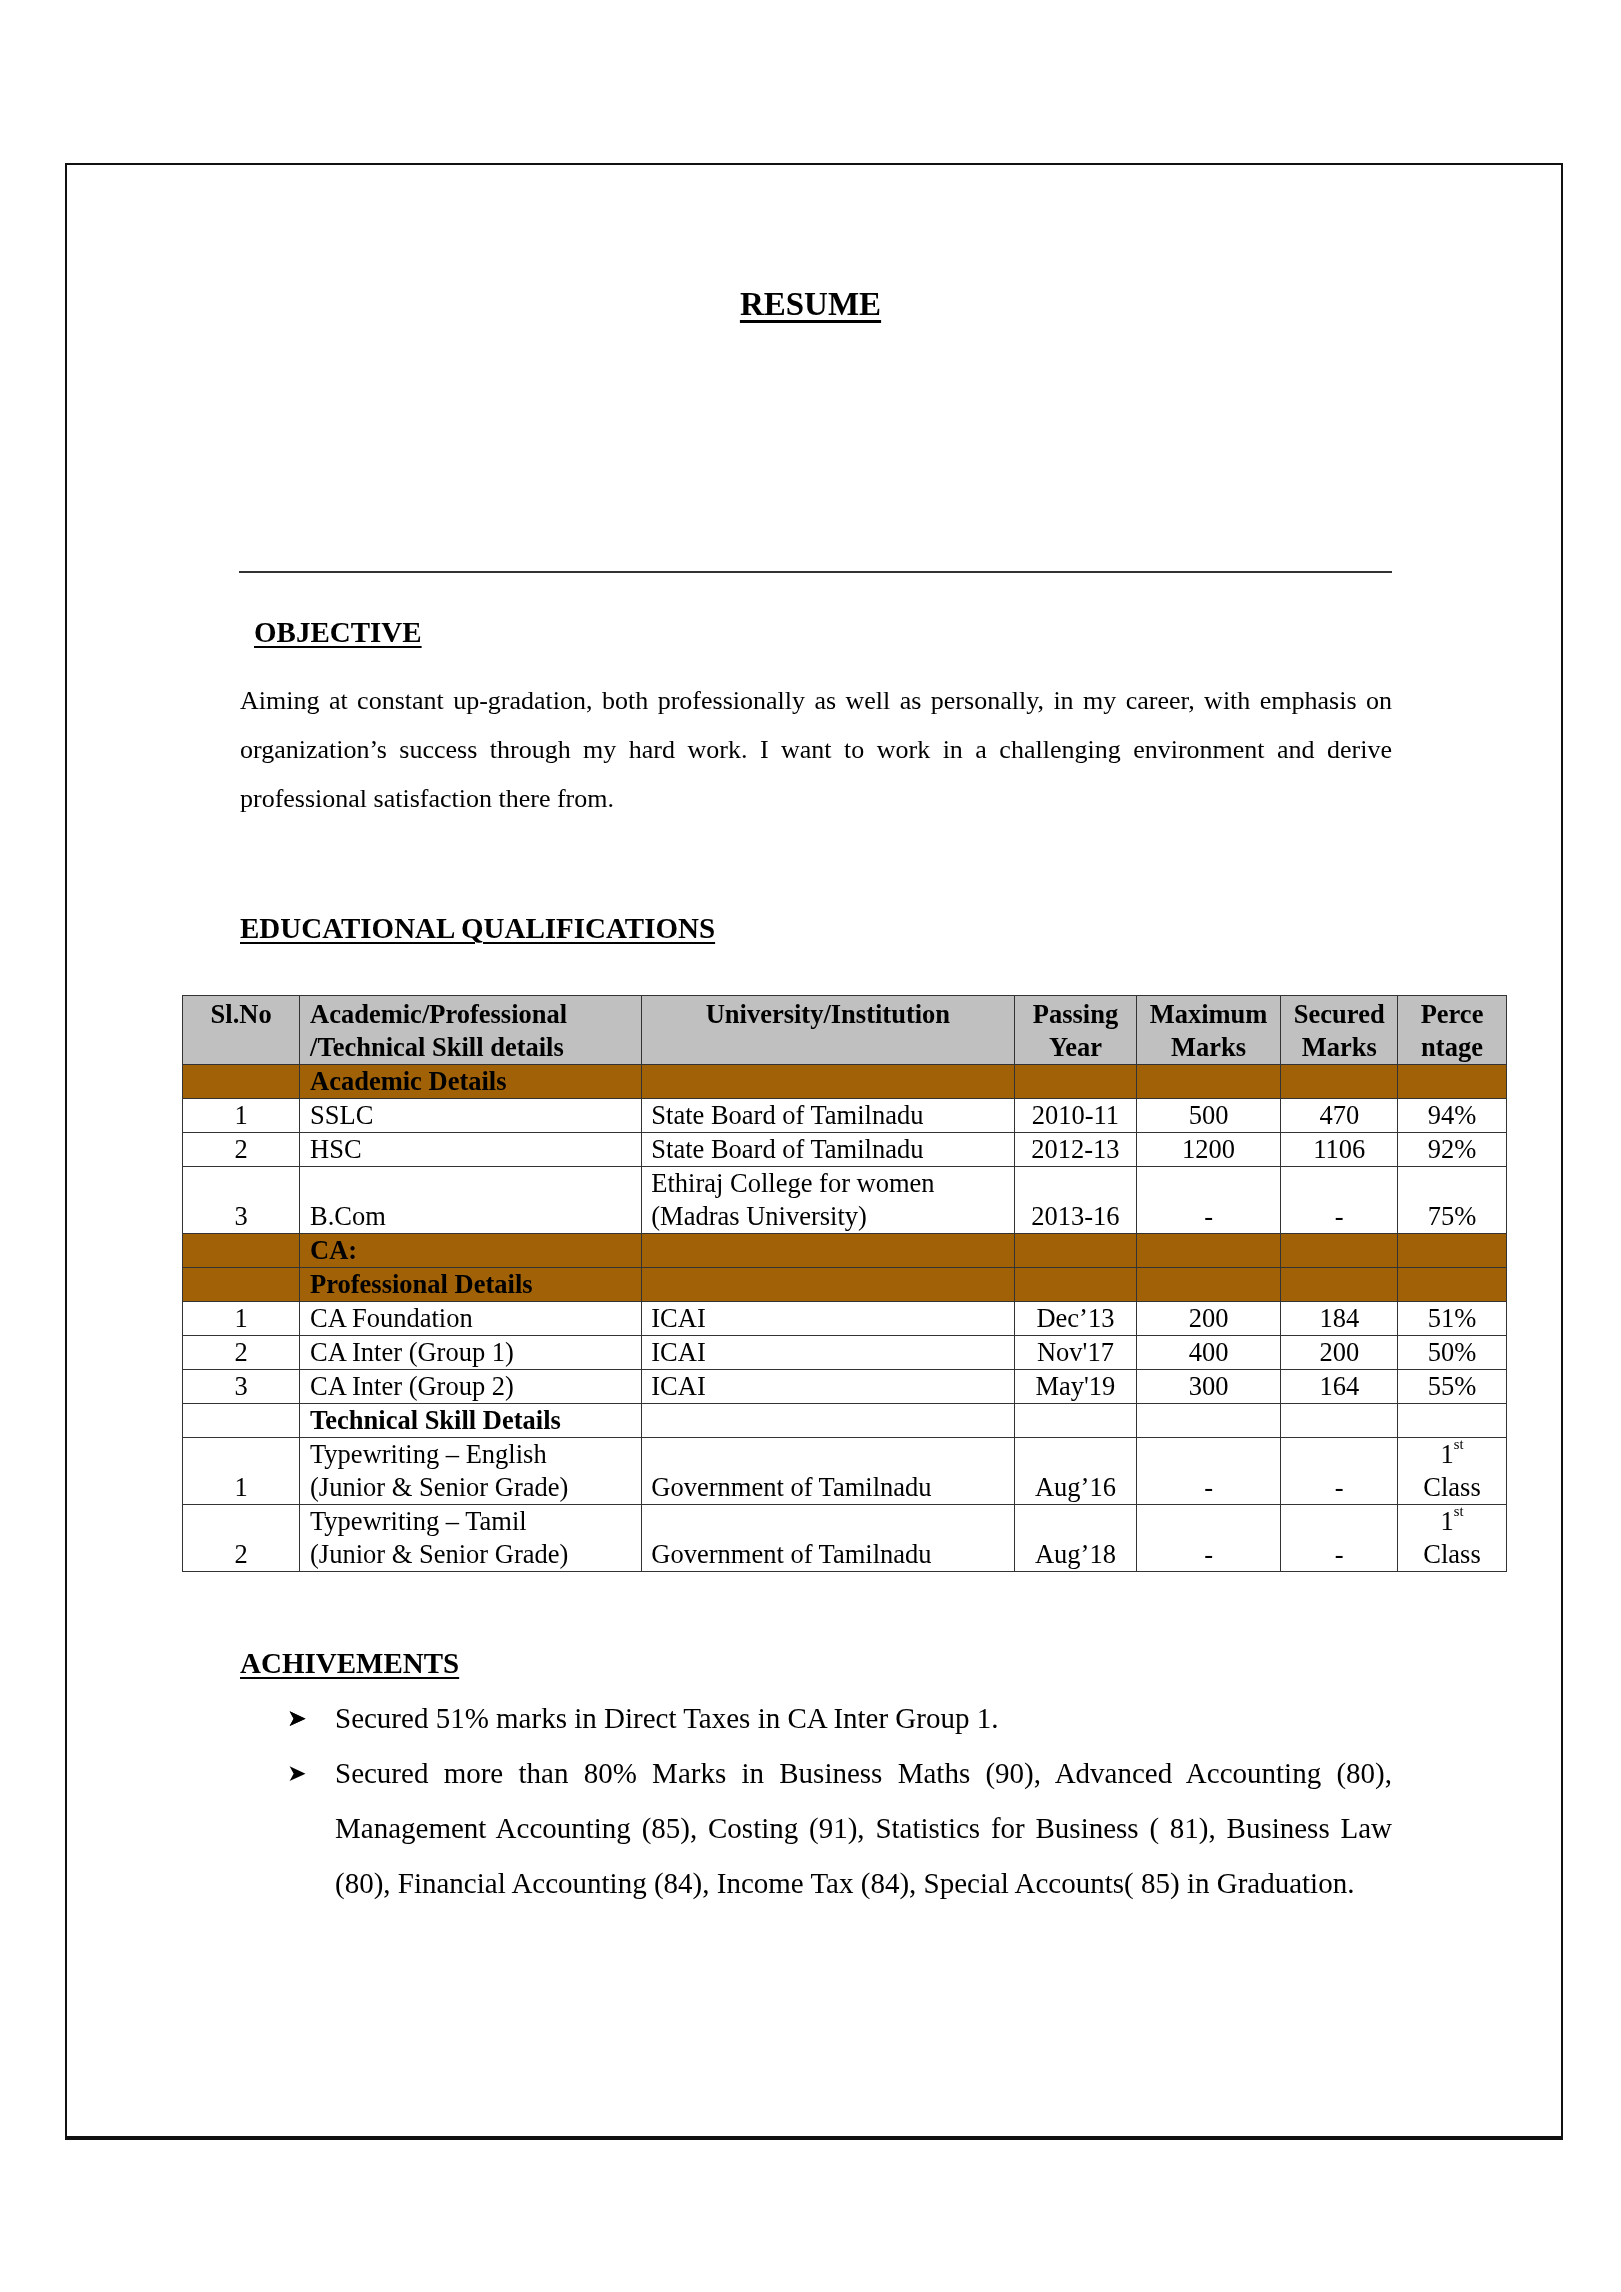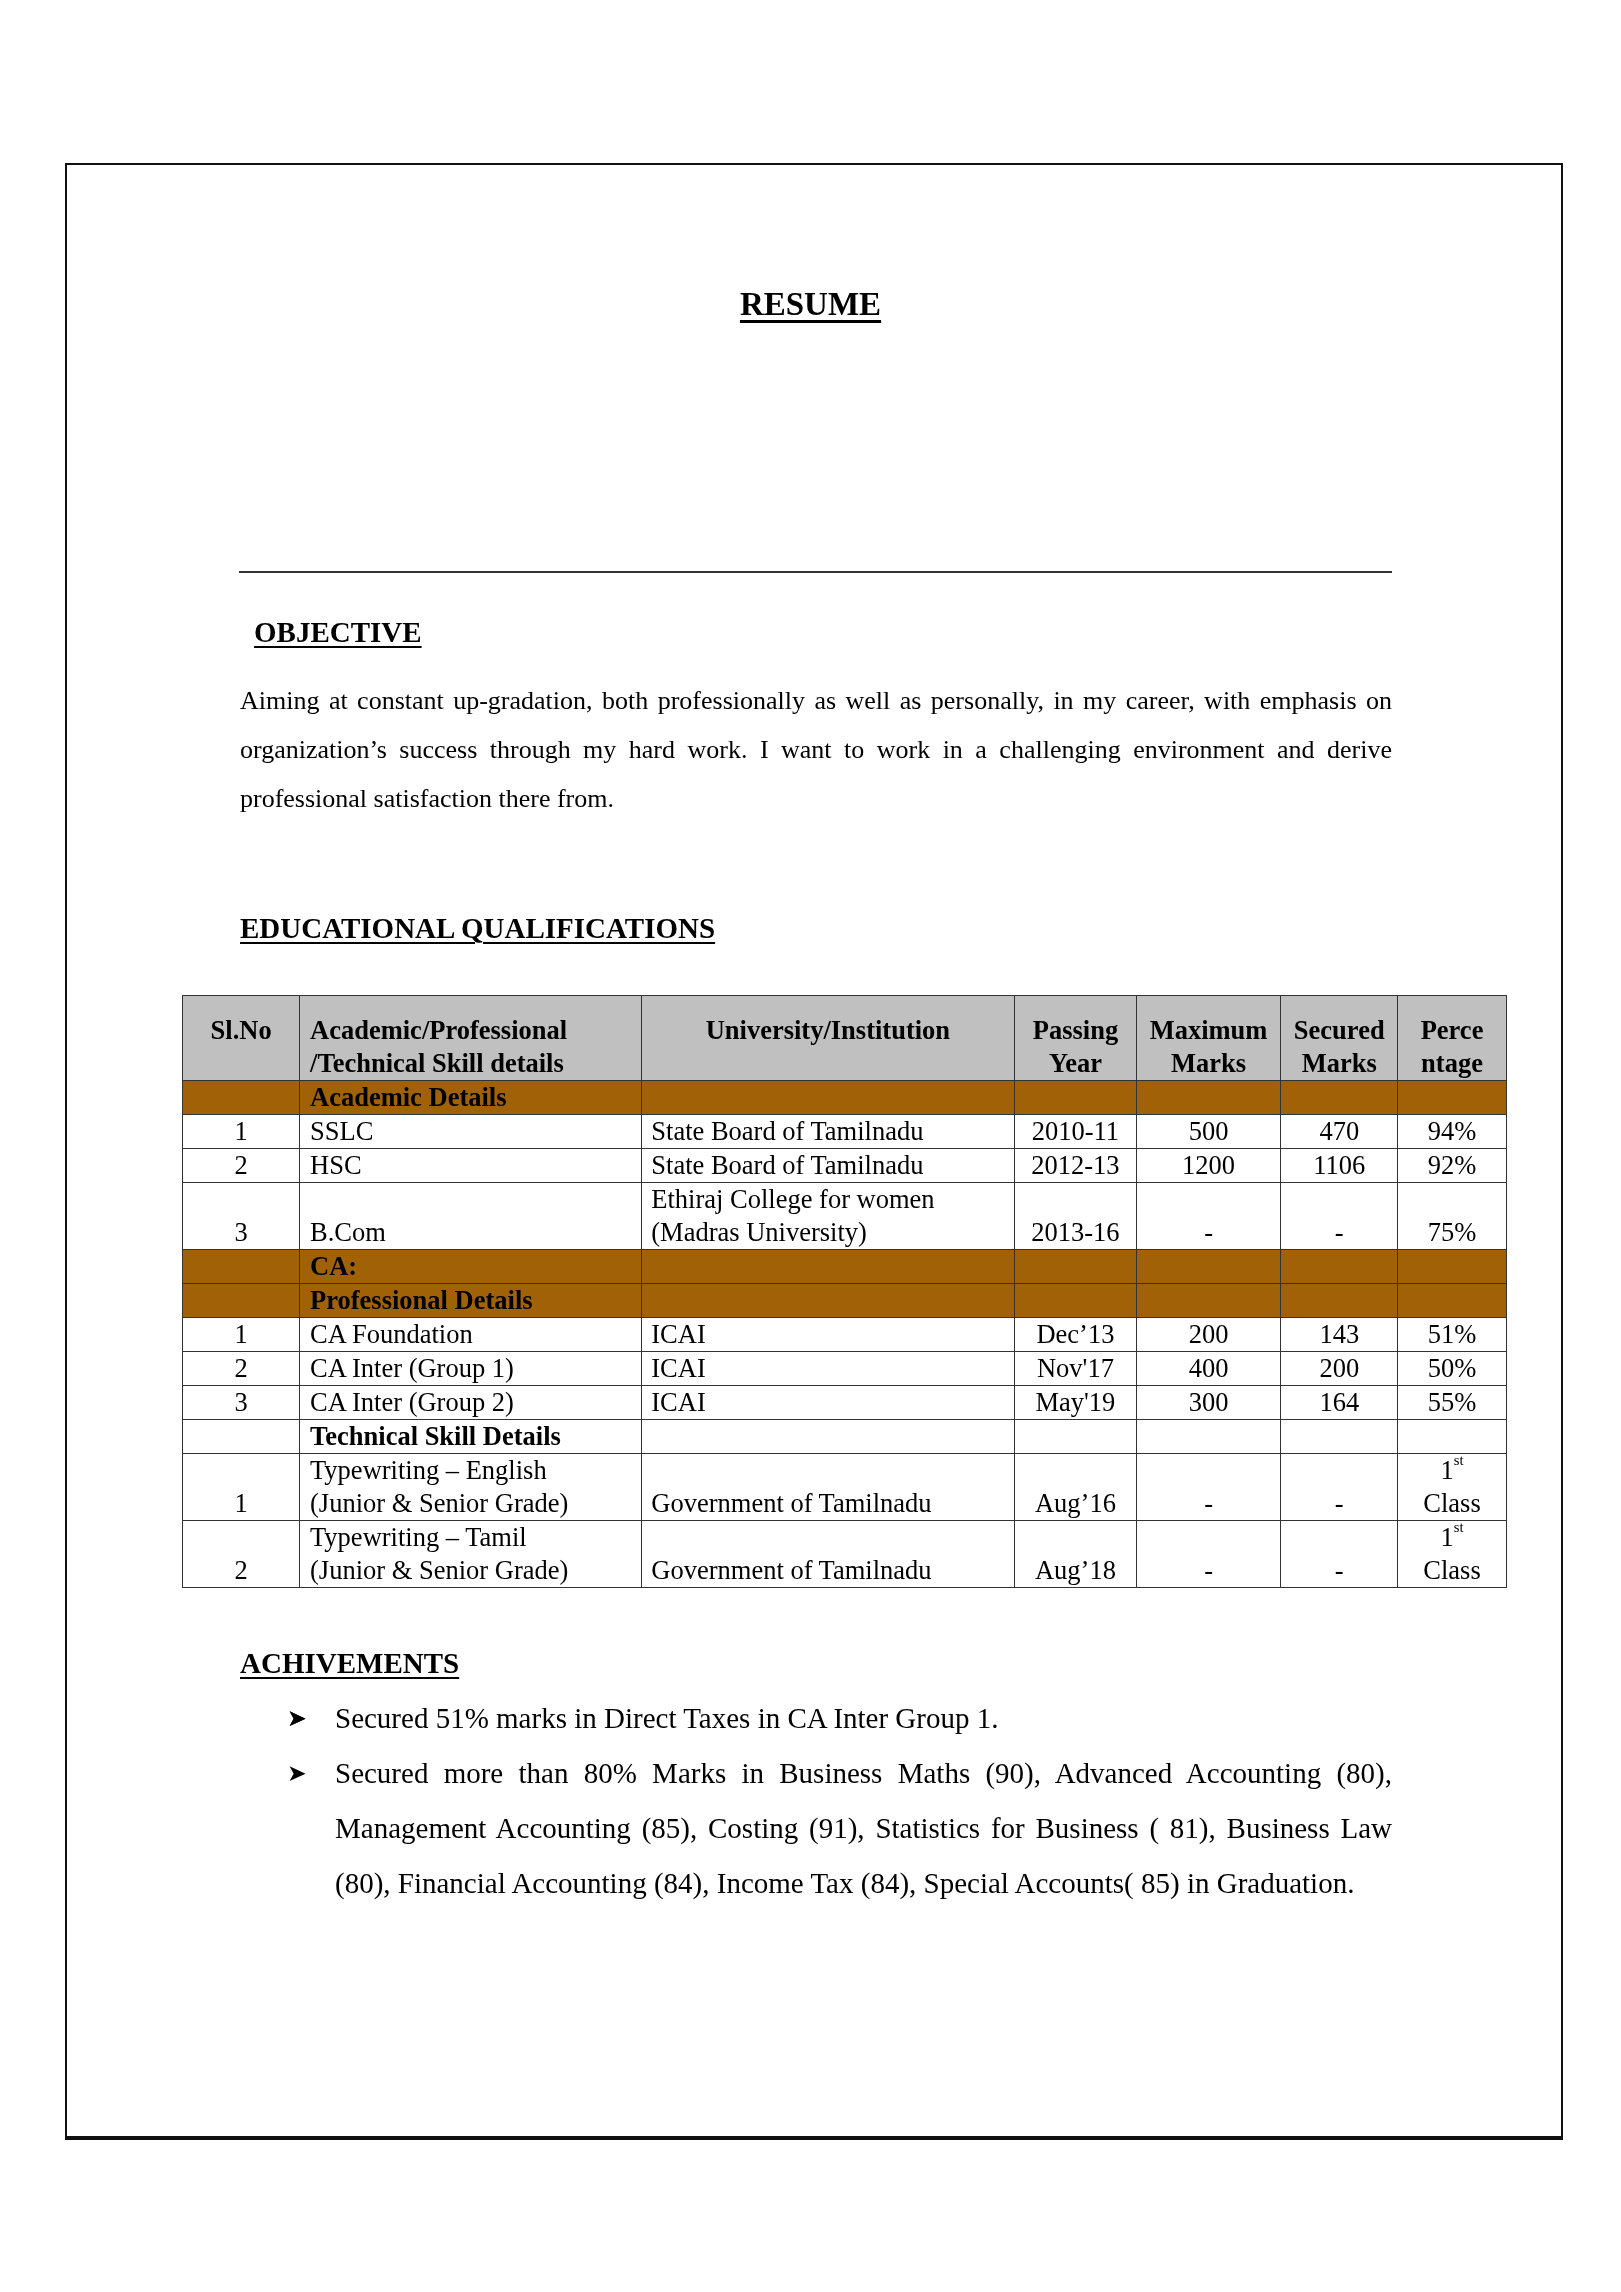--- a/index.html
+++ b/index.html
@@ -4,21 +4,21 @@
 <style>
   html, body { margin:0; padding:0; background:#ffffff; }
   body { width:1621px; height:2293px; position:relative; font-family:"Liberation Serif", serif; color:#000; }
   .frame { position:absolute; left:65px; top:163px; width:1498px; height:1977px; border:2.9px solid #111; border-bottom-width:4.9px; box-sizing:border-box; }
   .title { position:absolute; left:0; right:0; top:286px; text-align:center; font-weight:bold; font-size:33px; text-decoration:underline; text-decoration-thickness:2.9px; text-underline-offset:4.9px; }
   .rule { position:absolute; left:239px; width:1153px; top:571px; height:0; border-top:2px solid #333; }
   .h-sec { position:absolute; left:240px; font-weight:bold; font-size:29px; text-decoration:underline; text-decoration-thickness:2px; text-underline-offset:3.9px; }
   .objective-text { position:absolute; left:240px; top:676px; width:1152px; font-size:26px; line-height:49px; text-align:justify; }
   table.edu { position:absolute; left:182px; top:995px; width:1325px; border-collapse:collapse; font-size:26.5px; }
   table.edu td, table.edu th { border:1.5px solid #333; padding:0 9.8px; line-height:33px; vertical-align:bottom; }
-  table.edu th { background:#c0c0c0; font-weight:bold; text-align:center; vertical-align:top; padding-top:18px; }
+  table.edu th { background:#c0c0c0; font-weight:bold; text-align:center; vertical-align:top; padding-top:2px; }
   table.edu tr.grp td { background:#a16207; font-weight:bold; }
   table.edu tr.grp-plain td { font-weight:bold; }
   .c { text-align:center; }
   .l { text-align:left; }
   sup { font-size:14.7px; vertical-align:top; line-height:13.7px; }
   .ach-list { position:absolute; left:240px; top:1691px; width:1152px; margin:0; padding:0; list-style:none; font-size:29px; line-height:55px; }
   .ach-list li { position:relative; padding-left:95px; text-align:justify; }
   .ach-list .bullet { position:absolute; left:47px; top:0; font-size:23.5px; font-family:"DejaVu Sans", sans-serif; }
 </style>
 </head>
@@ -128,21 +128,21 @@
         <td></td>
         <td></td>
         <td></td>
     </tr>
     <tr>
       <td class="c">1</td>
       <td>CA Foundation</td>
       <td>ICAI</td>
       <td class="c">Dec’13</td>
       <td class="c">200</td>
-      <td class="c">143</td>
+      <td class="c">184</td>
       <td class="c">51%</td>
     </tr>
     <tr>
       <td class="c">2</td>
       <td>CA Inter (Group 1)</td>
       <td>ICAI</td>
       <td class="c">Nov'17</td>
       <td class="c">400</td>
       <td class="c">200</td>
       <td class="c">50%</td>

